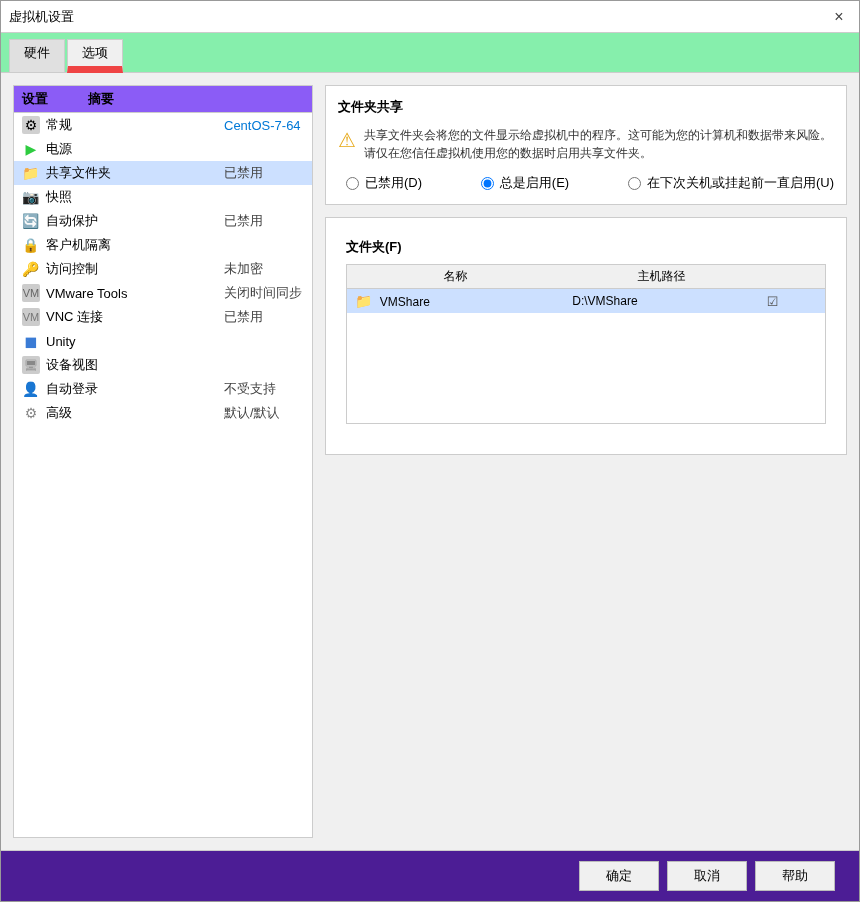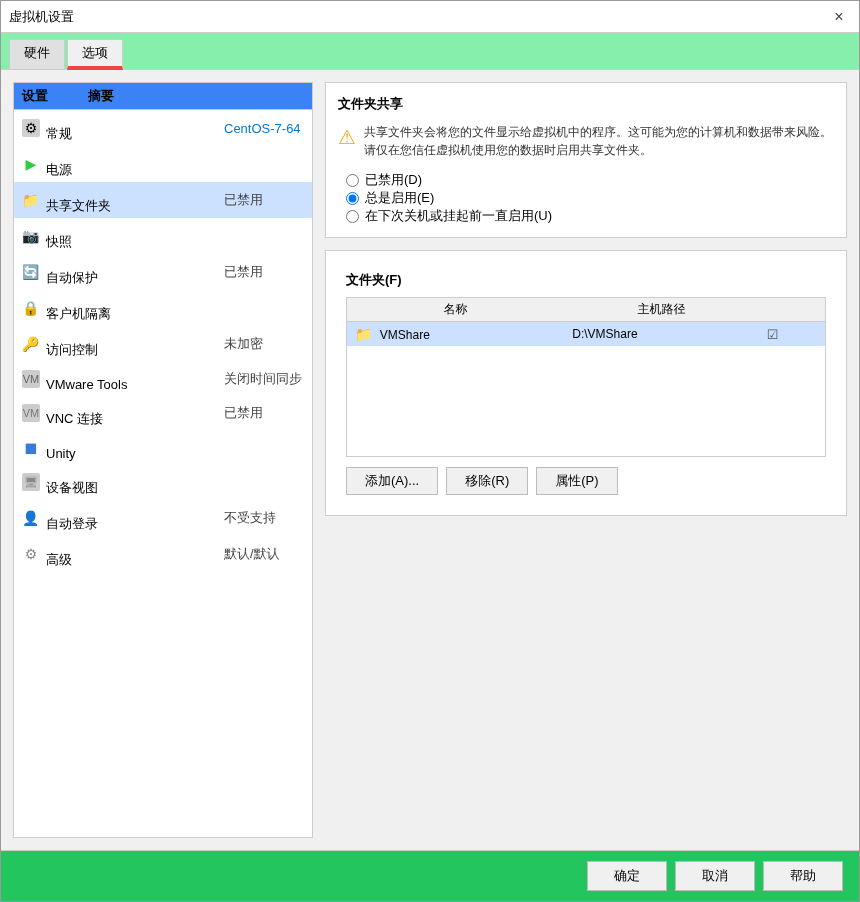--- a/index.html
+++ b/index.html
@@ -54,39 +54,39 @@
       padding: 4px 14px;
       border: 1px solid #ccc;
       border-bottom: none;
       background: #e0e0e0;
       cursor: pointer;
       font-size: 13px;
       margin-right: 2px;
     }
     .tab.active {
       background: #f0f0f0;
-      border-bottom: 4px solid #ef4444;
+      border-bottom: 7px solid #ef4444;
       margin-bottom: -1px;
       z-index: 1;
     }
     .main-content {
       display: flex;
       flex: 1;
       padding: 12px;
       gap: 12px;
     }
     .left-panel {
       width: 300px;
       border: 1px solid #ccc;
       background: #fff;
       overflow-y: auto;
     }
     .left-panel-header {
       display: flex;
-      background: #3b82f6;
+      background: #8b5cf6;
       border-bottom: 1px solid #ccc;
       padding: 4px 8px;
       font-weight: bold;
       gap: 40px;
     }
     .list-item {
       display: flex;
       align-items: center;
       padding: 3px 8px;
       cursor: pointer;
@@ -96,21 +96,21 @@
     .list-item.selected { background: #cce0ff; }
     .item-icon {
       width: 18px;
       height: 18px;
       display: inline-flex;
       align-items: center;
       justify-content: center;
       flex-shrink: 0;
       font-size: 14px;
     }
-    .item-label { flex: 1; margin-top: 12px; }
+    .item-label { flex: 1; }
     .item-summary { color: #444; min-width: 80px; }
     .item-summary.blue { color: #0078d7; }
     .right-panel {
       flex: 1;
       display: flex;
       flex-direction: column;
       gap: 12px;
     }
     .section-box {
       border: 1px solid #ccc;
@@ -133,21 +133,22 @@
       color: #e6a817;
       margin-top: 2px;
     }
     .warning-text {
       font-size: 12px;
       line-height: 1.5;
       color: #333;
     }
     .radio-group {
       display: flex;
-      flex-direction: column;
+      flex-direction: row;
+      gap: 6px;
       margin-left: 8px;
       justify-content: space-between;
     }
     .radio-row {
       display: flex;
       align-items: center;
       gap: 6px;
       cursor: pointer;
     }
     .folder-section {
@@ -196,26 +197,26 @@
     }
     .btn {
       padding: 4px 18px;
       border: 1px solid #bbb;
       background: #f0f0f0;
       cursor: pointer;
       font-size: 13px;
       min-width: 80px;
     }
     .footer {
-      padding: 10px 16px;
+      padding: 10px 24px;
       display: flex;
       justify-content: flex-end;
       gap: 8px;
       border-top: 1px solid #ccc;
-      background: #22c55e;
+      background: #4c1d95;
     }
     .footer-btn {
       padding: 5px 22px;
       border: 1px solid #bbb;
       background: #f0f0f0;
       cursor: pointer;
       font-size: 13px;
       min-width: 80px;
     }
     .item-icon-settings { background: #d0d0d0; border-radius: 2px; }
@@ -376,25 +377,20 @@
                   <span>VMShare</span>
                 </td>
                 <td>D:\VMShare</td>
                 <td>
                   <span class="checkbox-check">☑</span>
                 </td>
               </tr>
             </tbody>
           </table>
         </div>
-        <div class="btn-row">
-          <button class="btn">添加(A)...</button>
-          <button class="btn">移除(R)</button>
-          <button class="btn">属性(P)</button>
-        </div>
       </div>
     </div>
   </div>
 
   <div class="footer">
     <button class="footer-btn">确定</button>
     <button class="footer-btn">取消</button>
     <button class="footer-btn">帮助</button>
   </div>
 </div>

